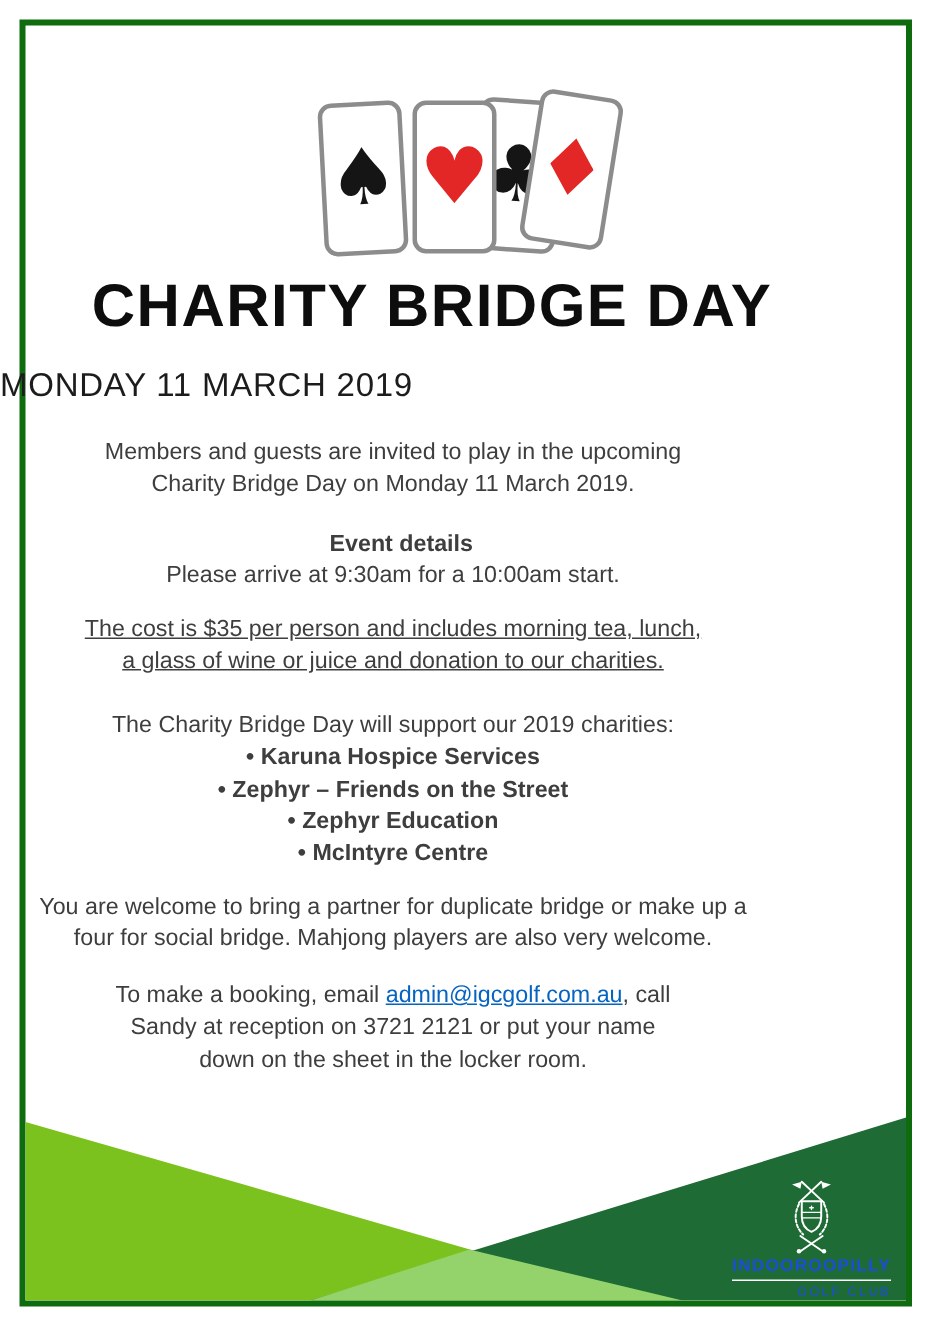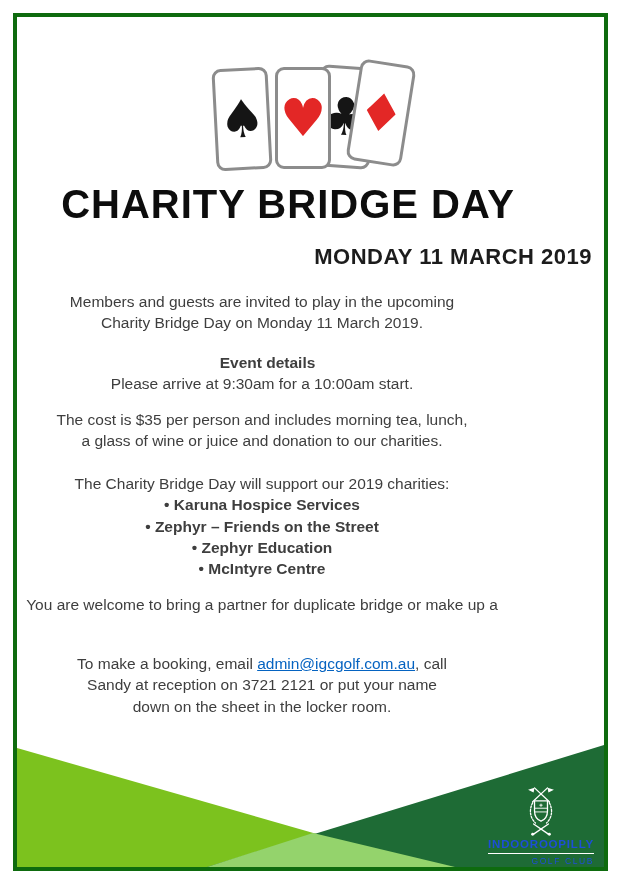--- a/index.html
+++ b/index.html
@@ -24,32 +24,32 @@
   .card.c-club   {left:317px;top:66px;transform:rotate(4deg); z-index:2;}
   .card.c-diamond{left:353px;top:62px;transform:rotate(9deg); z-index:4;}
   .suit-black{color:#151515;}
   .suit-red{color:#E32726;}
   
   .title{
     position:absolute;left:0;top:182px;width:576px;text-align:center;
     font-size:40px;font-weight:bold;color:#0d0d0d;letter-spacing:1px;
   }
   .date-line{
-    position:absolute;left:0;top:244px;width:592px;text-align:right;
-    font-size:22px;font-weight:bold;color:#1c1c1c;letter-spacing:0.5px;
+    position:absolute;left:0;top:244px;width:592px;text-align:left;
+    font-size:22px;font-weight:normal;color:#1c1c1c;letter-spacing:0.5px;
   }
   
   .para{
     position:absolute;left:0;width:524px;text-align:center;
     font-size:15.5px;line-height:21.3px;color:#3E3E3E;
   }
   .para .ln{display:block;}
   .p-intro{top:291px;}
   .p-event{top:352px;}
-  .p-cost{top:409px;}
+  .p-cost{top:409px;text-decoration:underline;}
   .p-charities{top:473px;}
   .bold{font-weight:bold;padding-left:11px;}
   .bullet-line{display:block;font-weight:bold;}
   .p-welcome{top:594px;}
   .p-booking{top:653px;}
   a.email-link{color:#0563C1;text-decoration:underline;cursor:pointer;}
   
   .footer-art{position:absolute;left:17px;top:737px;width:587px;height:130px;}
   .logo{
     position:absolute;right:26px;bottom:18px;width:106px;text-align:center;color:#1d4ed8;
@@ -104,20 +104,21 @@
 <div class="para p-charities">
   <span class="ln">The Charity Bridge Day will support our 2019 charities:</span>
   <span class="bullet-line"><span>•</span> <span>Karuna Hospice Services</span></span>
   <span class="bullet-line"><span>•</span> <span>Zephyr – Friends on the Street</span></span>
   <span class="bullet-line"><span>•</span> <span>Zephyr Education</span></span>
   <span class="bullet-line"><span>•</span> <span>McIntyre Centre</span></span>
 </div>
 
 <div class="para p-welcome">
   <span class="ln">You are welcome to bring a partner for duplicate bridge or make up a</span>
+  <span class="ln">four for social bridge. Mahjong players are also very welcome.</span>
 </div>
 
 <div class="para p-booking">
   <span class="ln"><span>To make a booking, email </span><a class="email-link">admin@igcgolf.com.au</a><span>, call</span></span>
   <span class="ln">Sandy at reception on 3721 2121 or put your name</span>
   <span class="ln">down on the sheet in the locker room.</span>
 </div>
 
 <svg class="footer-art" width="587" height="130" viewBox="0 0 587 130">
   <polygon points="0,11 0,130 415,130" fill="#7CC21E"></polygon>

